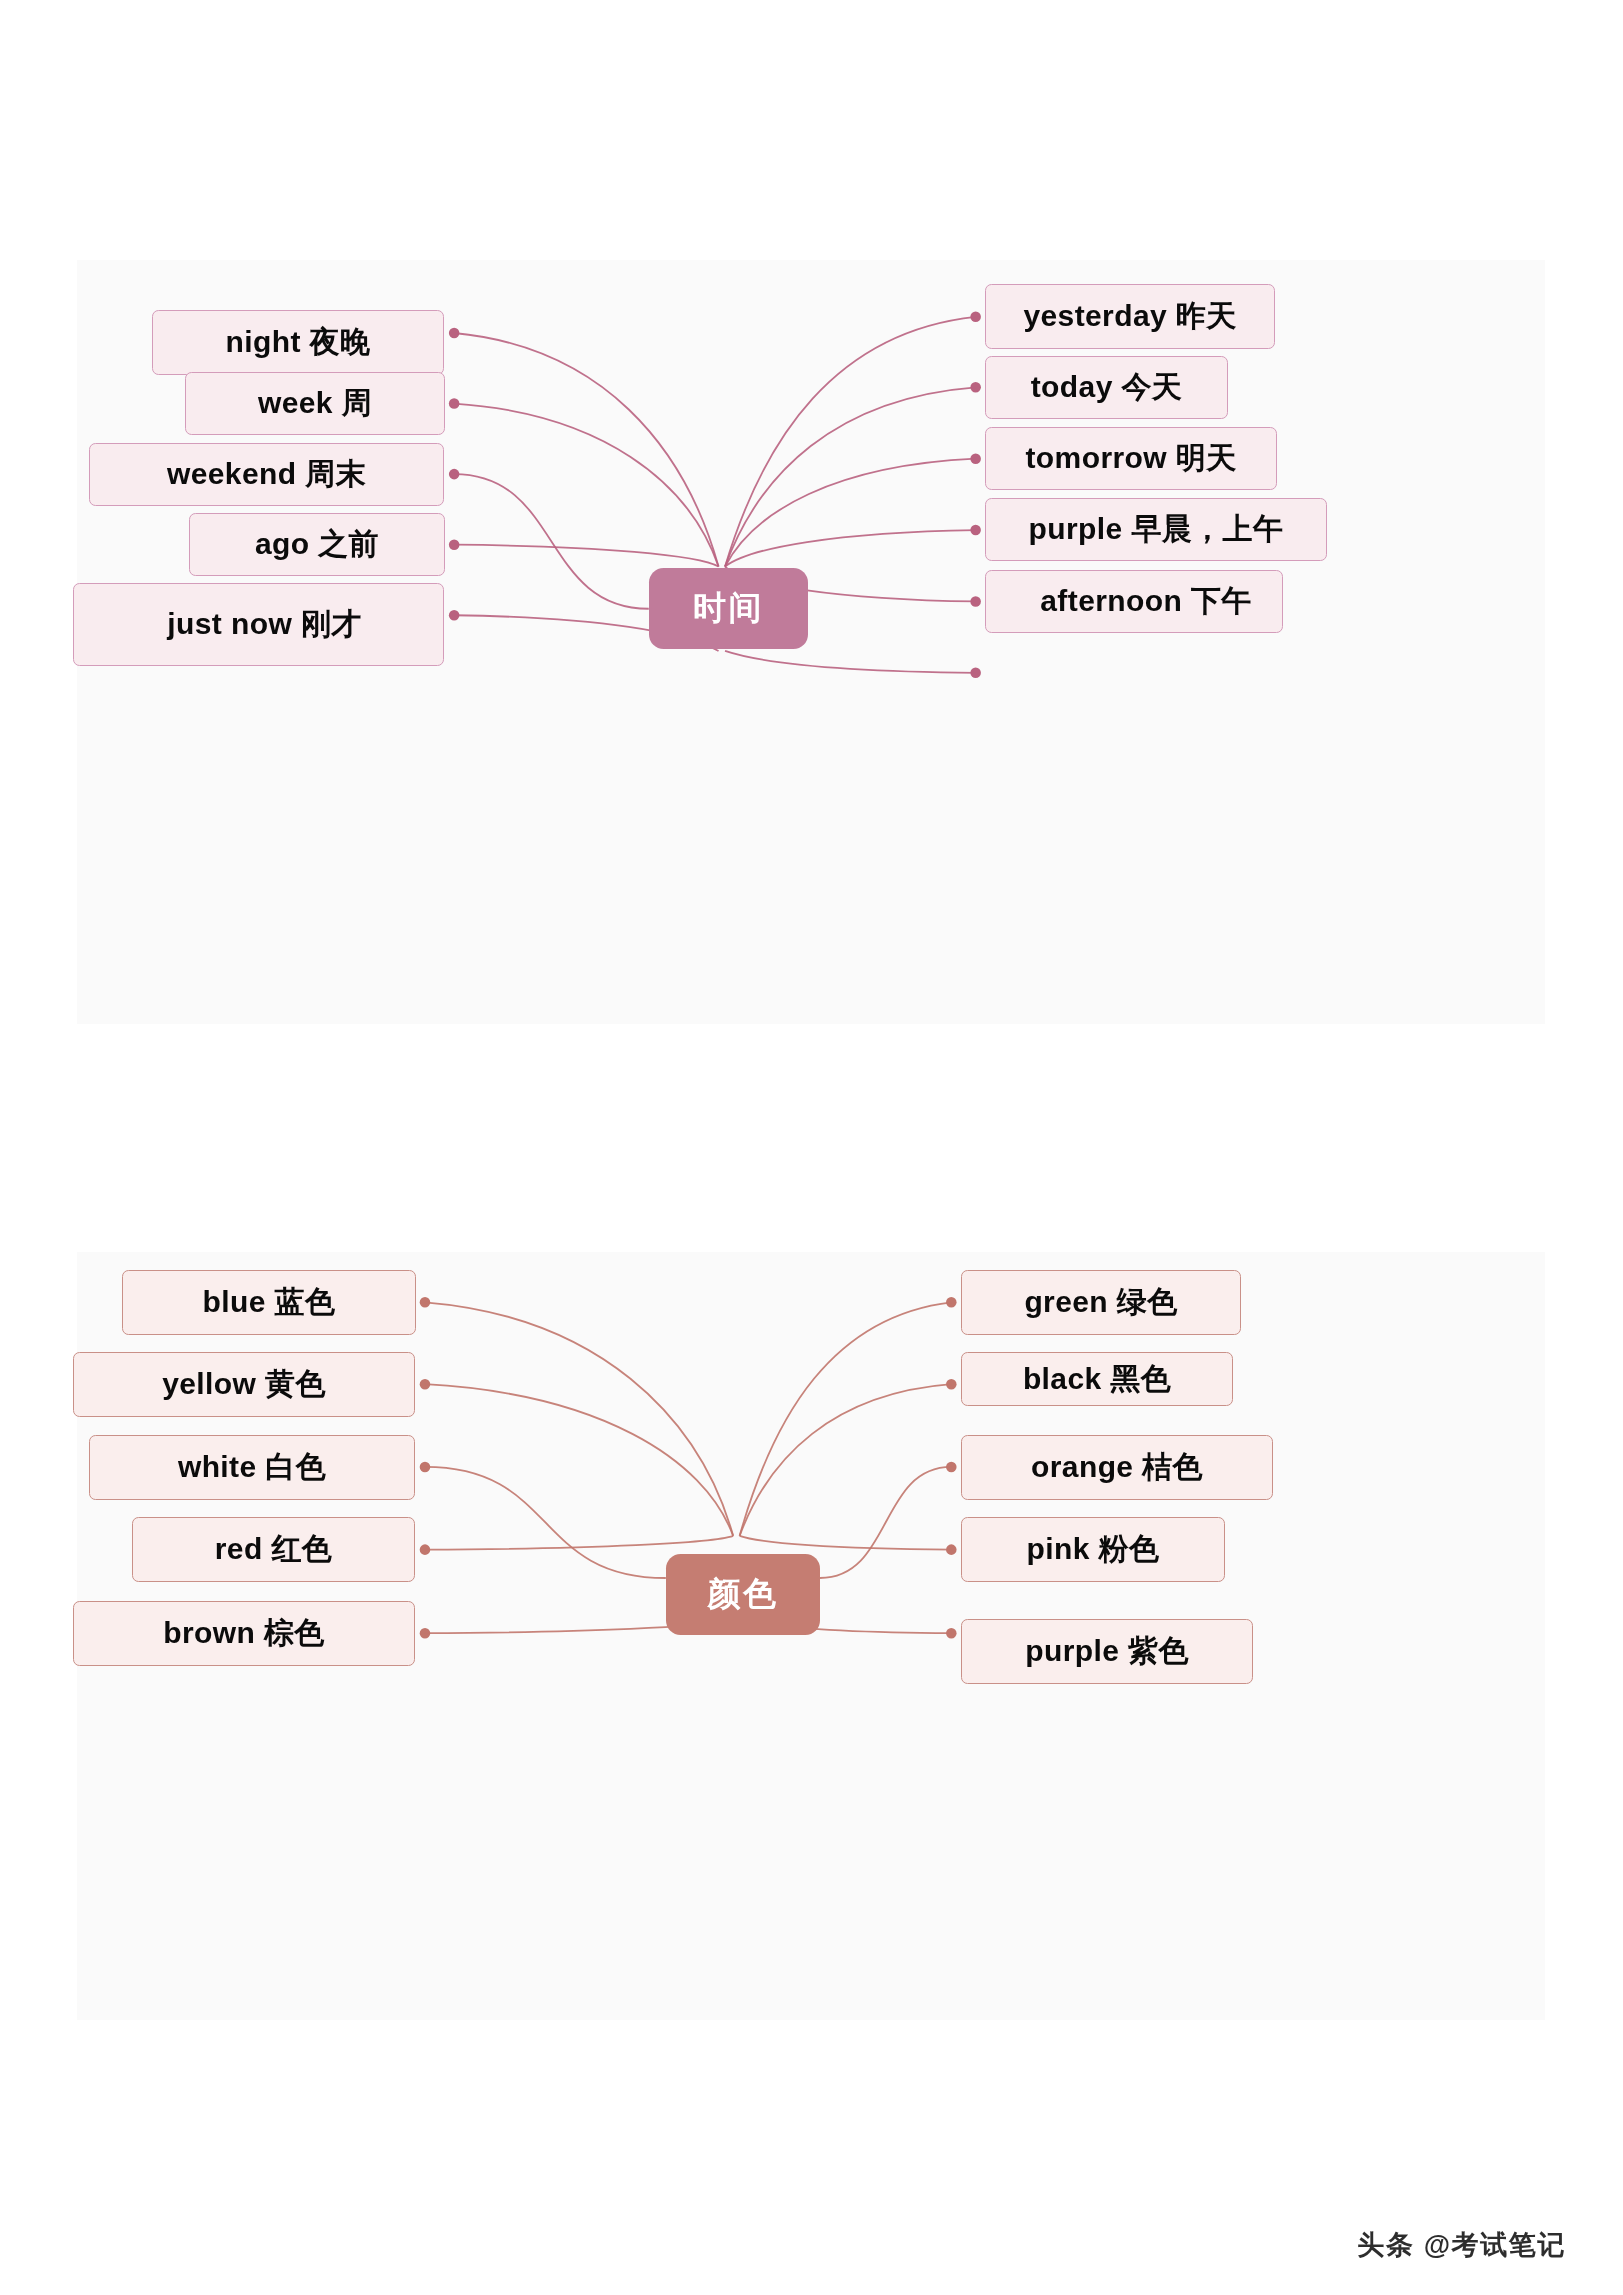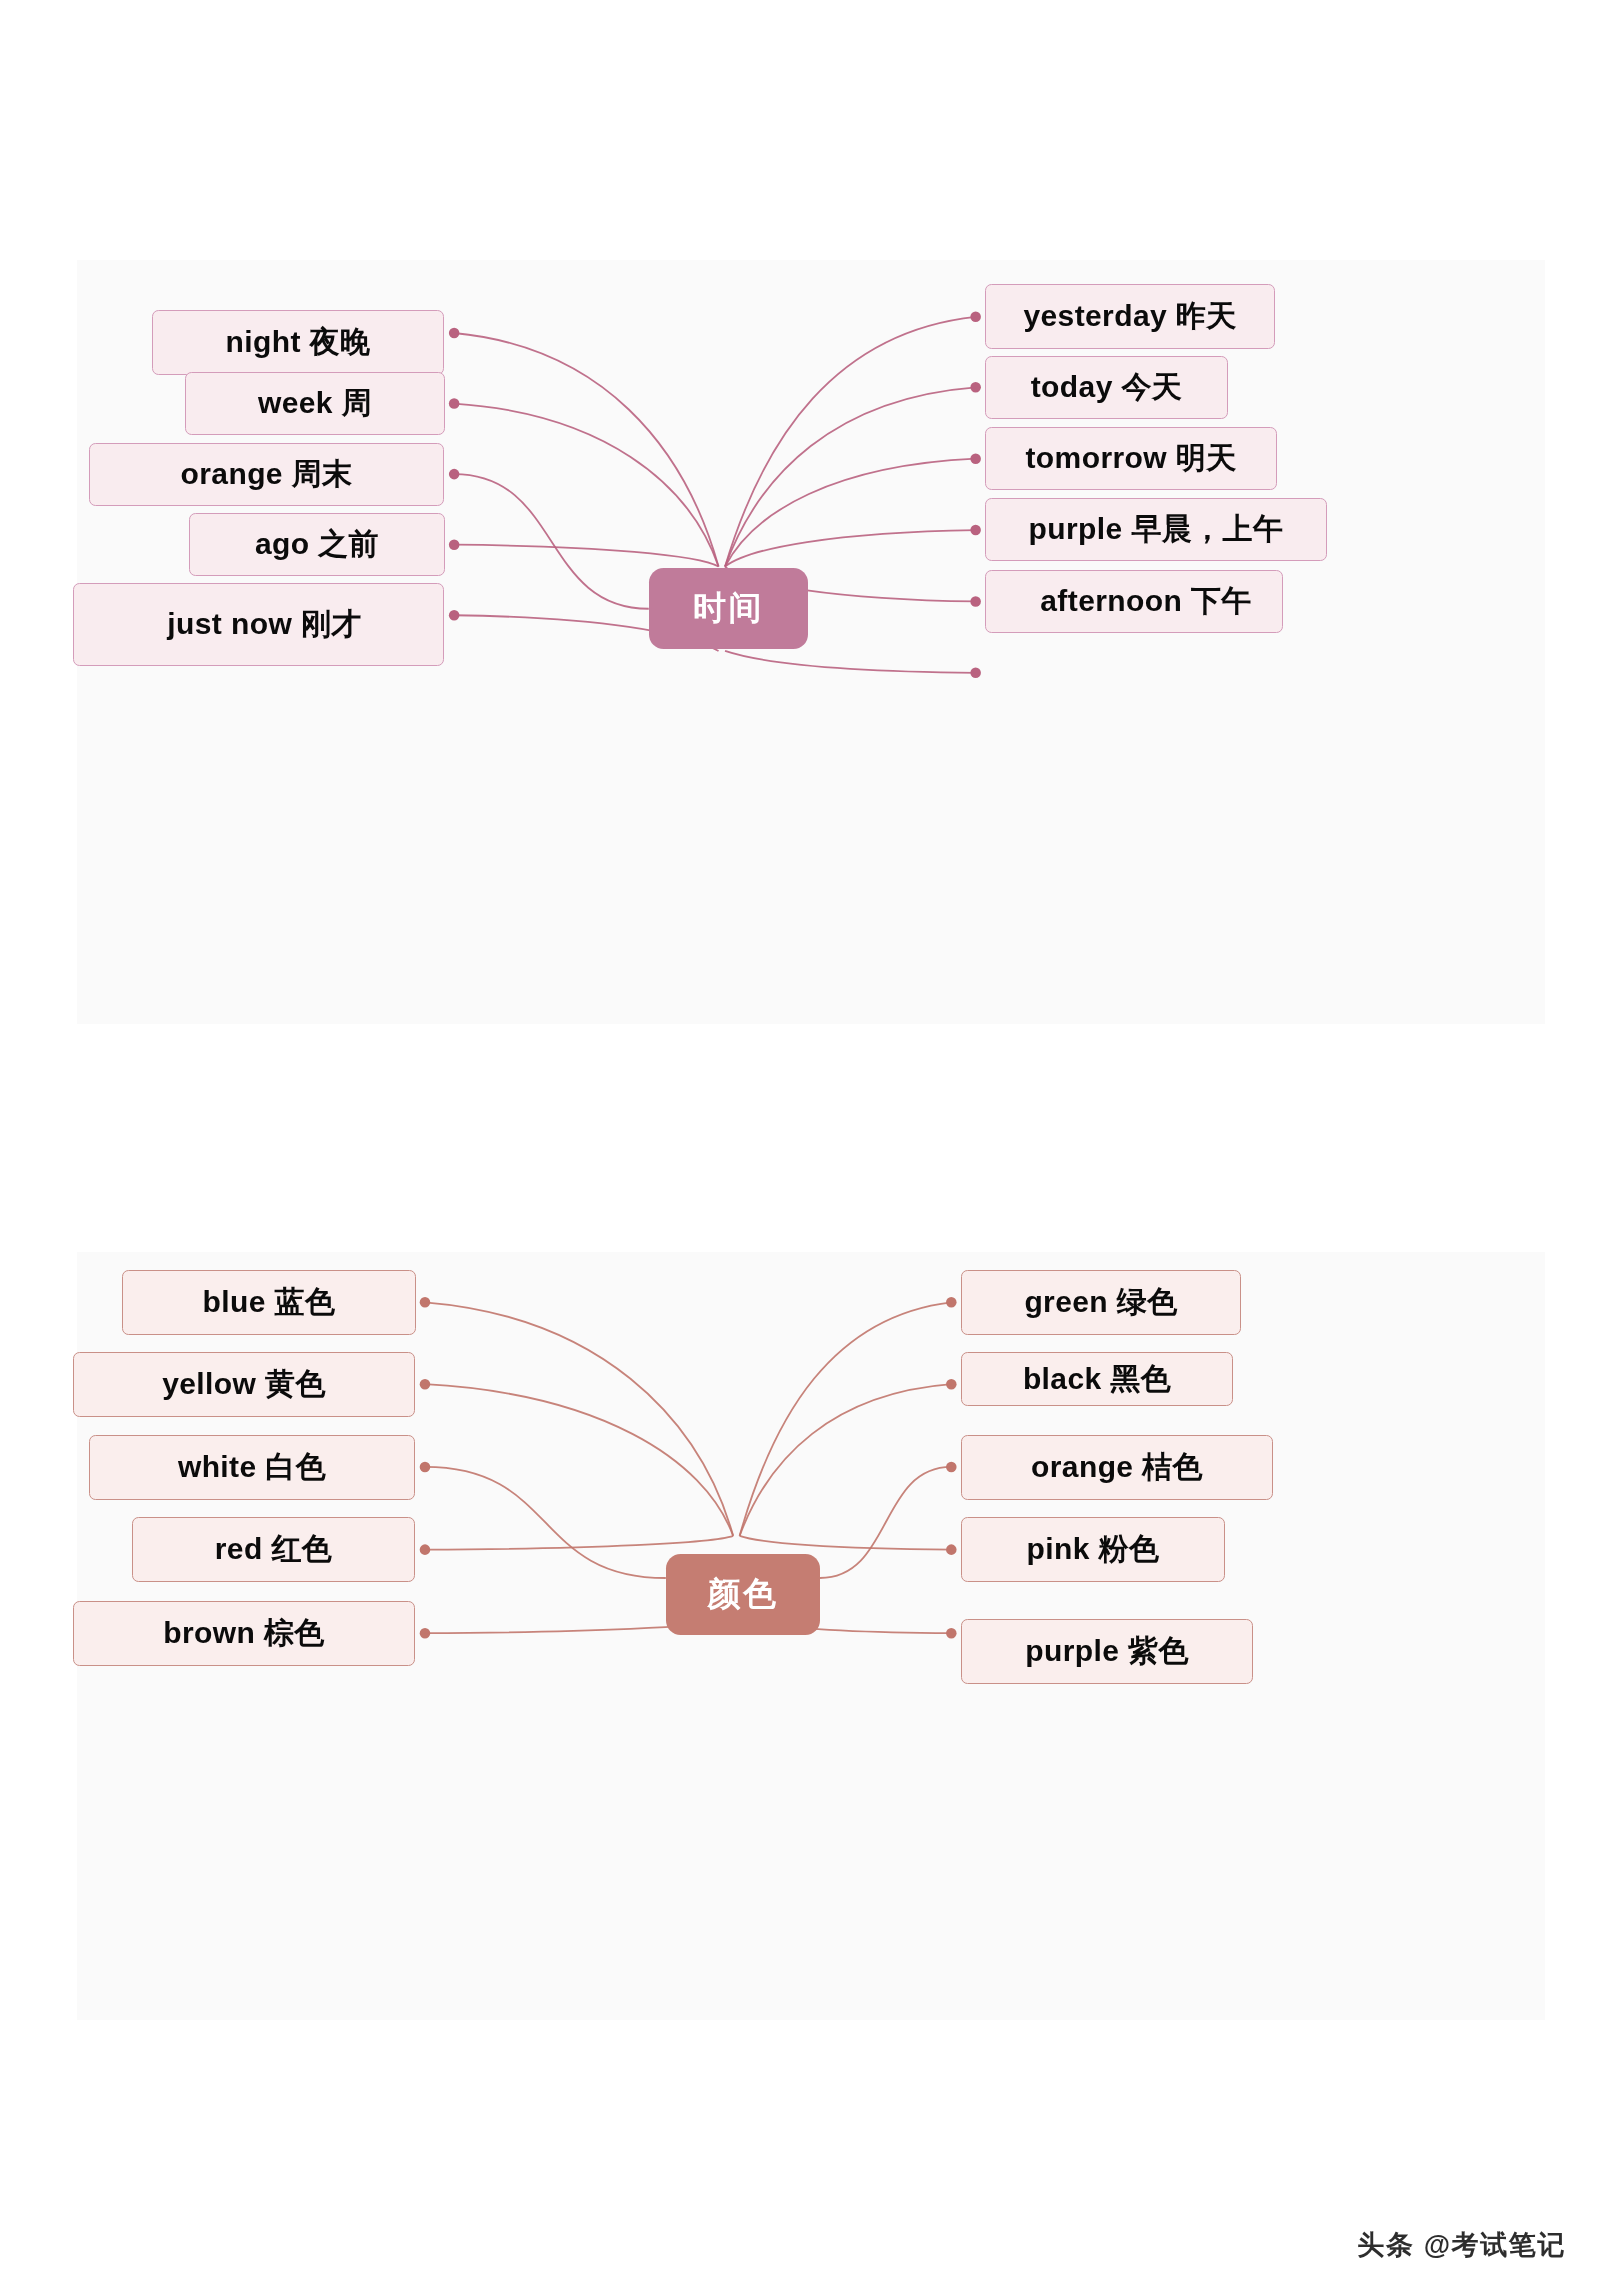--- a/index.html
+++ b/index.html
@@ -91,21 +91,21 @@
     <span>时间</span>
   </div>
 
   <div class="node leaf" style="left:75px;top:41px;width:292px;height:65px;margin-top:9px;">
     <span>night  夜晚</span>
   </div>
   <div class="node leaf" style="left:108px;top:112px;width:260px;height:63px;">
     <span>week  周</span>
   </div>
   <div class="node leaf" style="left:12px;top:183px;width:355px;height:63px;">
-    <span>orange  周末</span>
+    <span>weekend  周末</span>
   </div>
   <div class="node leaf" style="left:112px;top:253px;width:256px;height:63px;">
     <span>ago  之前</span>
   </div>
   <div class="node leaf" style="left:-4px;top:323px;width:371px;height:83px;padding-left:12px;">
     <span>just now   刚才</span>
   </div>
 
   <div class="node leaf" style="left:908px;top:24px;width:290px;height:65px;">
     <span>yesterday  昨天</span>

